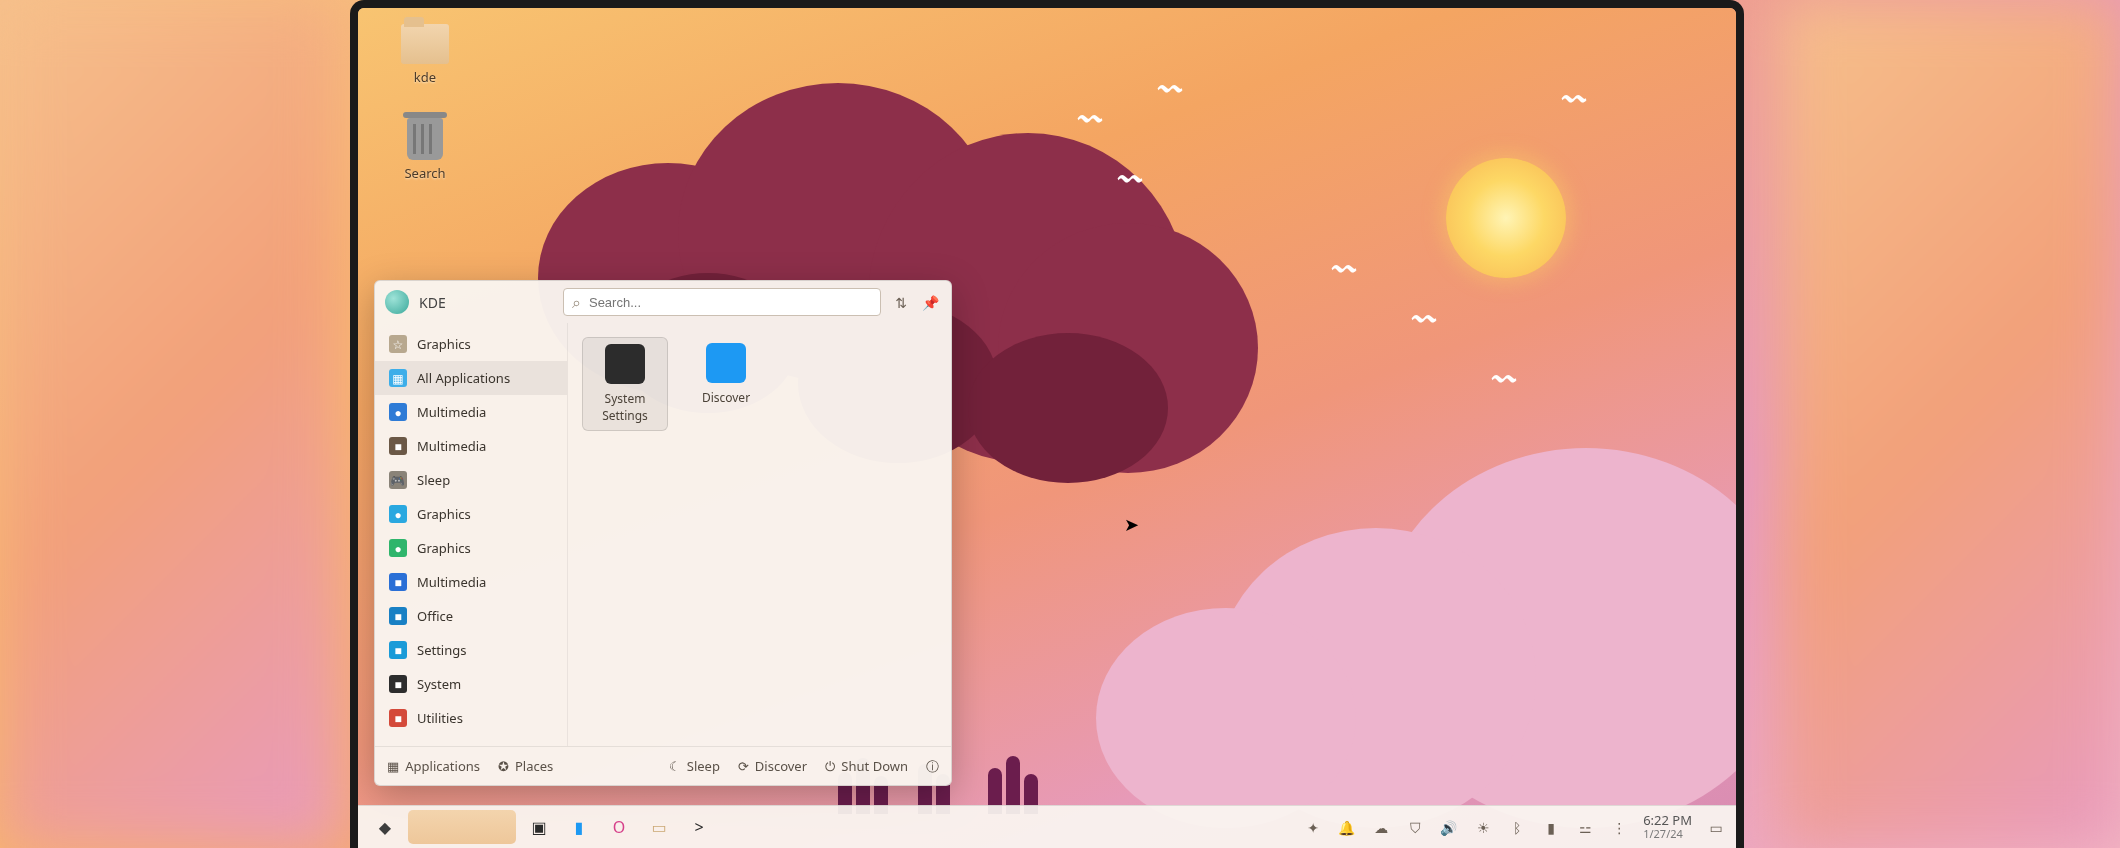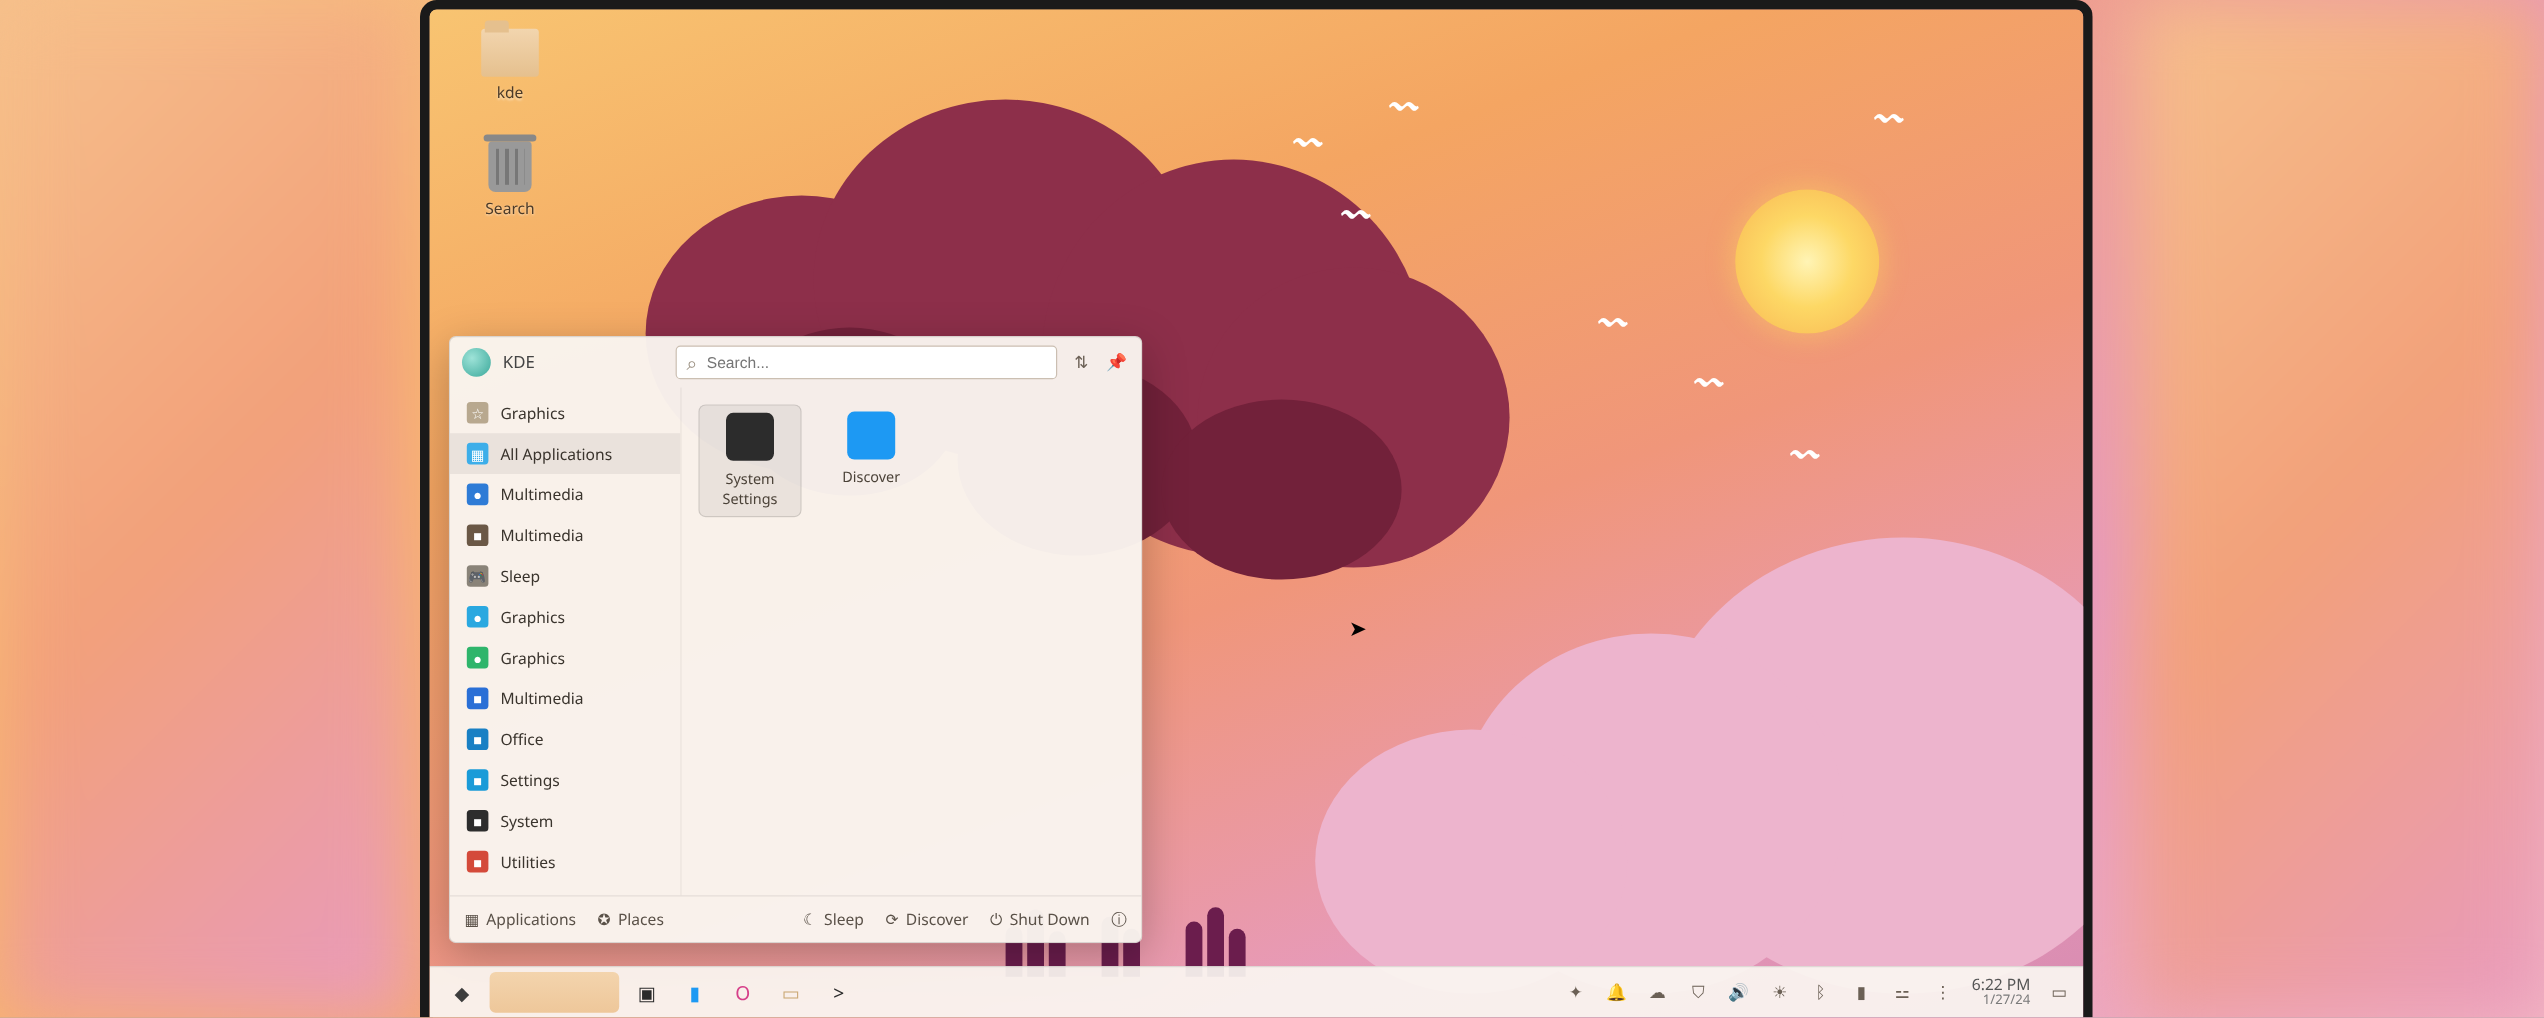--- a/index.html
+++ b/index.html
@@ -66,21 +66,21 @@
   .app .aico{width:40px;height:40px;margin:0 auto 6px;border-radius:6px;}
   .l-footer{height:38px;border-top:1px solid rgba(0,0,0,.08);display:flex;align-items:center;padding:0 12px;font-size:13px;color:#5a5148;gap:18px;}
   .l-footer .fbtn{display:flex;align-items:center;gap:6px;cursor:pointer;}
   .l-footer .spacer{flex:1;}
 
   
   .taskbar{position:absolute;left:0;right:0;bottom:0;height:42px;background:rgba(250,246,241,.92);border-top:1px solid rgba(0,0,0,.1);display:flex;align-items:center;padding:0 10px;gap:6px;}
   .tbtn{width:34px;height:34px;border-radius:5px;display:flex;align-items:center;justify-content:center;cursor:pointer;font-size:16px;color:#444;}
   .tbtn.active{background:linear-gradient(#f3d4ad,#eec79a);}
   .tray{margin-left:auto;display:flex;align-items:center;gap:14px;color:#555;font-size:15px;}
-  .tray .clock{text-align:right;line-height:1.05;font-size:13px;}
+  .tray .clock{line-height:1.05;font-size:13px;}
   .tray .clock .date{font-size:11px;color:#7a7a7a;}
   .cursor{position:absolute;font-size:18px;color:#000;pointer-events:none;}
 </style>
 </head>
 <body>
 
 <div class="blur-left"></div>
 <div class="blur-right"></div>
 
 <div class="screen">

